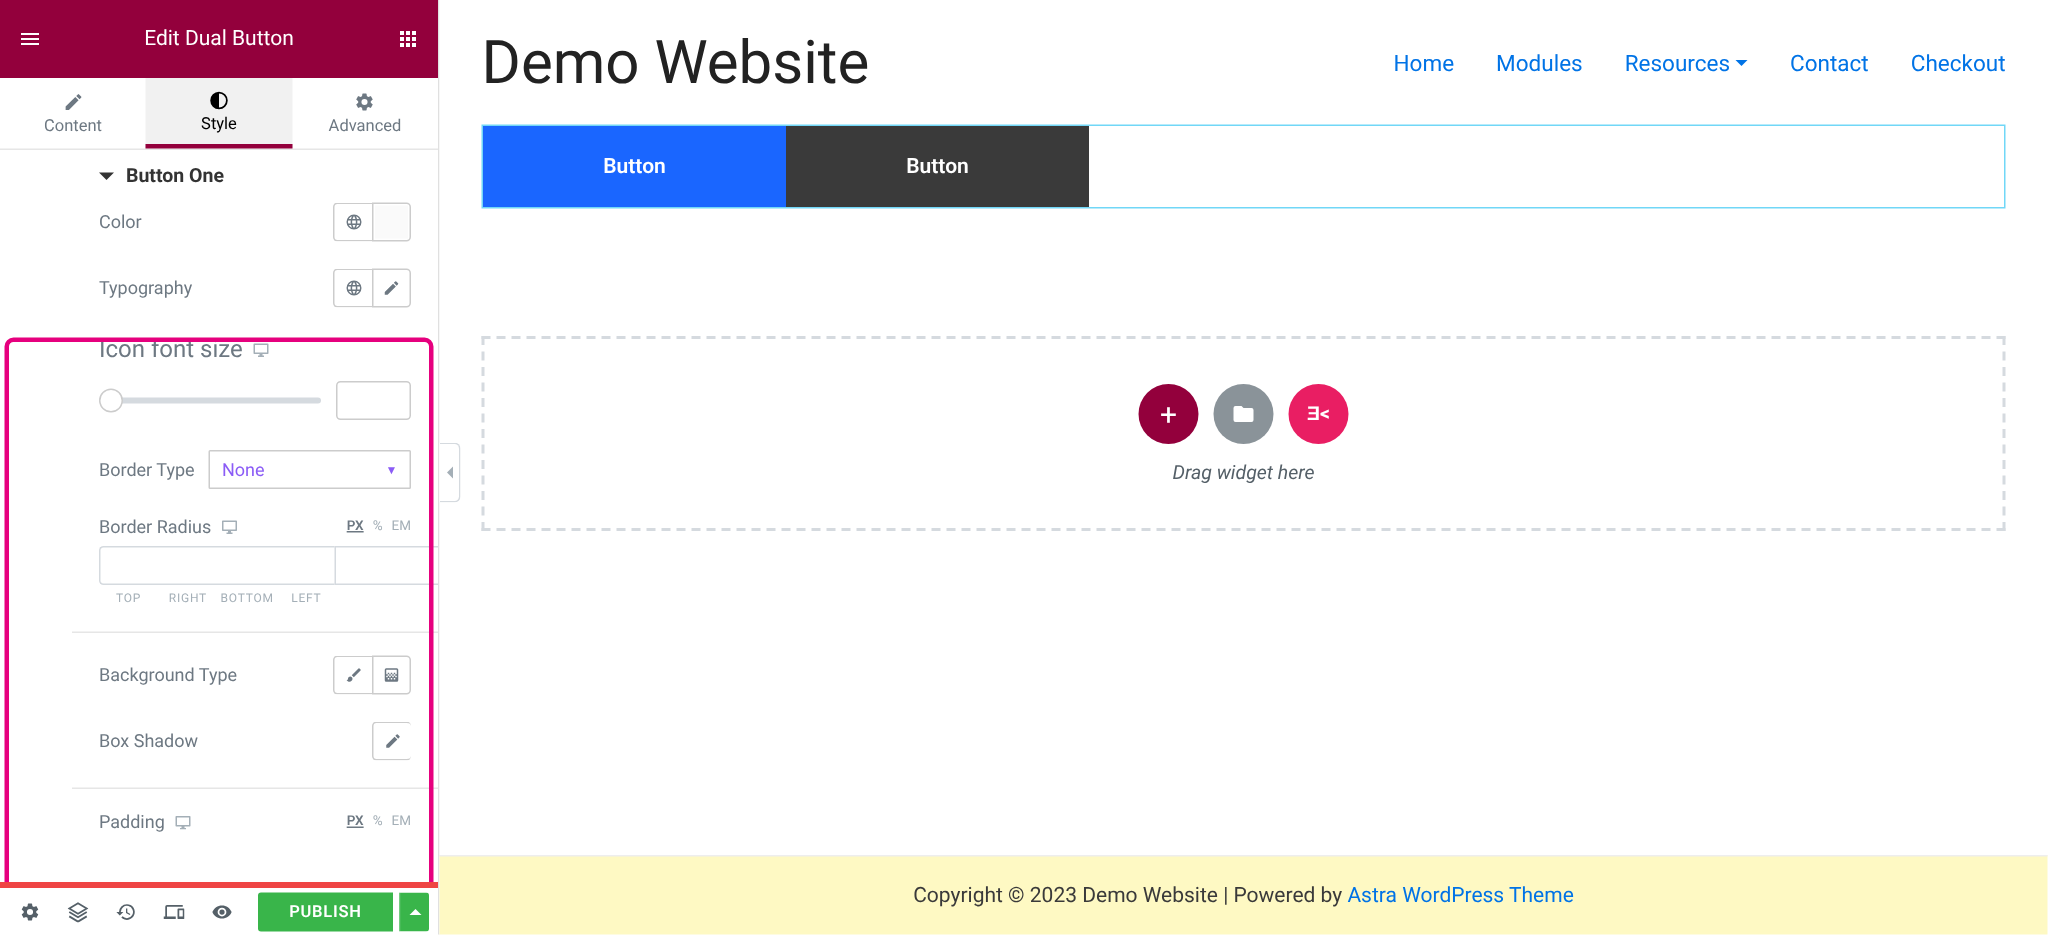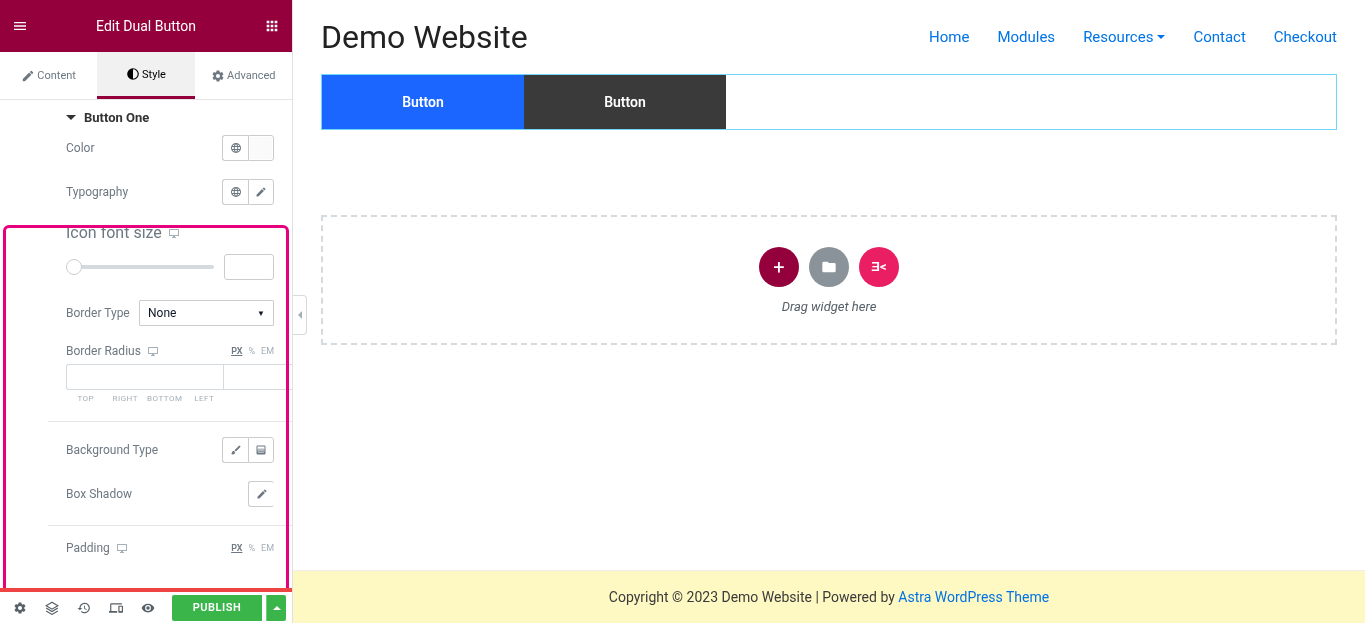--- a/index.html
+++ b/index.html
@@ -6,21 +6,21 @@
 body { background: #fff; width: 1365px; height: 623px; overflow: hidden; position: relative; }
 
 
 .panel { position: absolute; left: 0; top: 0; width: 293px; height: 623px; background: #fff; border-right: 1px solid #e0e0e0; display: flex; flex-direction: column; }
 .panel-header { background: #93003c; height: 52px; display: flex; align-items: center; justify-content: space-between; padding: 0 10px; color: #fff; }
 .panel-header-title { flex: 1; text-align: center; font-size: 14px; font-weight: 400; }
 .hamburger, .apps-icon { width: 20px; height: 20px; display: flex; align-items: center; justify-content: center; cursor: pointer; }
 .hamburger svg, .apps-icon svg { width: 16px; height: 16px; fill: #fff; }
 
 .tabs { display: flex; height: 48px; border-bottom: 1px solid #e6e6e6; }
-.tab { flex: 1; display: flex; align-items: center; justify-content: center; gap: 2px; cursor: pointer; font-size: 11px; color: #6d7882; }
+.tab { flex: 1; display: flex; flex-direction: column; align-items: center; justify-content: center; gap: 2px; cursor: pointer; font-size: 11px; color: #6d7882; }
 .tab.active { border-bottom: 3px solid #93003c; color: #000; background: #f1f1f1; }
 .tab svg { width: 14px; height: 14px; fill: #6d7882; }
 .tab.active svg { fill: #000; }
 
 .panel-body { flex: 1; overflow-y: auto; position: relative; padding-left: 48px; }
 .section-header { display: flex; align-items: center; padding: 10px 18px; font-size: 13px; font-weight: 700; color: #333; cursor: pointer; gap: 8px; }
 .section-header .caret { width: 0; height: 0; border-left: 5px solid transparent; border-right: 5px solid transparent; border-top: 5px solid #333; }
 .highlight-box { position: absolute; left: 3px; top: 125px; width: 286px; height: 460px; border: 3px solid #e6007e; border-radius: 6px; pointer-events: none; z-index: 10; }
 
 .controls { padding: 0 18px 15px; }
@@ -39,21 +39,21 @@
 .color-swatch { width: 22px; height: 22px; background: #fafafa; }
 .device-icon { width: 12px; height: 10px; }
 
 .slider-row { margin-bottom: 20px; }
 .slider-container { display: flex; align-items: center; gap: 10px; }
 .slider-track { flex: 1; height: 4px; background: #d5dadf; border-radius: 2px; position: relative; }
 .slider-thumb { position: absolute; left: 0; top: -6px; width: 16px; height: 16px; background: #fff; border: 1px solid #ccc; border-radius: 50%; }
 .slider-input { width: 50px; height: 26px; border: 1px solid #ccc; border-radius: 3px; padding: 0 6px; font-size: 12px; }
 
 .select-row { display: flex; justify-content: space-between; align-items: center; margin-bottom: 18px; font-size: 12px; color: #6d7882; }
-.select { width: 135px; height: 26px; border: 1px solid #ccc; border-radius: 1px; padding: 0 8px; font-size: 12px; color: #0f172a; background: #fff; display: flex; align-items: center; justify-content: space-between; cursor: pointer; }
+.select { width: 135px; height: 26px; border: 1px solid #ccc; border-radius: 1px; padding: 0 8px; font-size: 12px; color: #8b5cf6; background: #fff; display: flex; align-items: center; justify-content: space-between; cursor: pointer; }
 
 .unit-row { display: flex; justify-content: space-between; align-items: center; margin-bottom: 6px; font-size: 12px; color: #6d7882; }
 .units { display: flex; gap: 6px; font-size: 9px; }
 .units span { cursor: pointer; color: #a4afb7; }
 .units span.active { color: #6d7882; text-decoration: underline; font-weight:600; }
 
 .dim-inputs { display: flex; margin-bottom: 4px; }
 .dim-input { flex: 1; height: 26px; border: 1px solid #d5dadf; border-right: none; font-size: 12px; text-align: center; }
 .dim-input:first-child { border-radius: 3px 0 0 3px; }
 .dim-labels { display: flex; margin-bottom: 18px; }
@@ -69,21 +69,21 @@
 .publish-caret { width: 20px; height: 26px; background: #39b54a; border-left: 1px solid rgba(255,255,255,0.3); display: flex; align-items: center; justify-content: center; cursor: pointer; border-radius: 0 2px 2px 0; }
 .publish-caret .caret-up { width: 0; height: 0; border-left: 4px solid transparent; border-right: 4px solid transparent; border-bottom: 4px solid #fff; }
 
 
 .expand-handle { position: absolute; left: 293px; top: 295px; width: 14px; height: 40px; background: #fff; border: 1px solid #d5dadf; border-left: none; border-radius: 0 4px 4px 0; display: flex; align-items: center; justify-content: center; cursor: pointer; z-index: 5; }
 .expand-handle .chev { width: 0; height: 0; border-top: 4px solid transparent; border-bottom: 4px solid transparent; border-right: 4px solid #a4afb7; }
 
 
 .preview { position: absolute; left: 293px; top: 0; right: 0; bottom: 0; background: #fff; }
 .site-header { display: flex; align-items: center; justify-content: space-between; padding: 18px 28px; }
-.site-title { font-size: 32px; font-weight: 400; color: #222; }
+.site-title { font-size: 40px; font-weight: 400; color: #222; }
 .nav { display: flex; gap: 28px; align-items: center; }
 .nav a { color: #0073e6; text-decoration: none; font-size: 15px; }
 .nav .dd { display: flex; align-items: center; gap: 4px; }
 .nav .dd .chev { width: 0; height: 0; border-left: 4px solid transparent; border-right: 4px solid transparent; border-top: 4px solid #0073e6; }
 
 .widget-area { margin: 0 28px; border: 1px solid #71d7f7; height: 56px; display: flex; }
 .btn-one { width: 202px; background: #1a66ff; color: #fff; display: flex; align-items: center; justify-content: center; font-size: 14px; font-weight: 600; }
 .btn-two { width: 202px; background: #3a3a3a; color: #fff; display: flex; align-items: center; justify-content: center; font-size: 14px; font-weight: 600; }
 
 .drop-section { margin: 85px 28px 0; border: 2px dashed #d5dadf; height: 130px; display: flex; flex-direction: column; align-items: center; justify-content: center; gap: 12px; }

